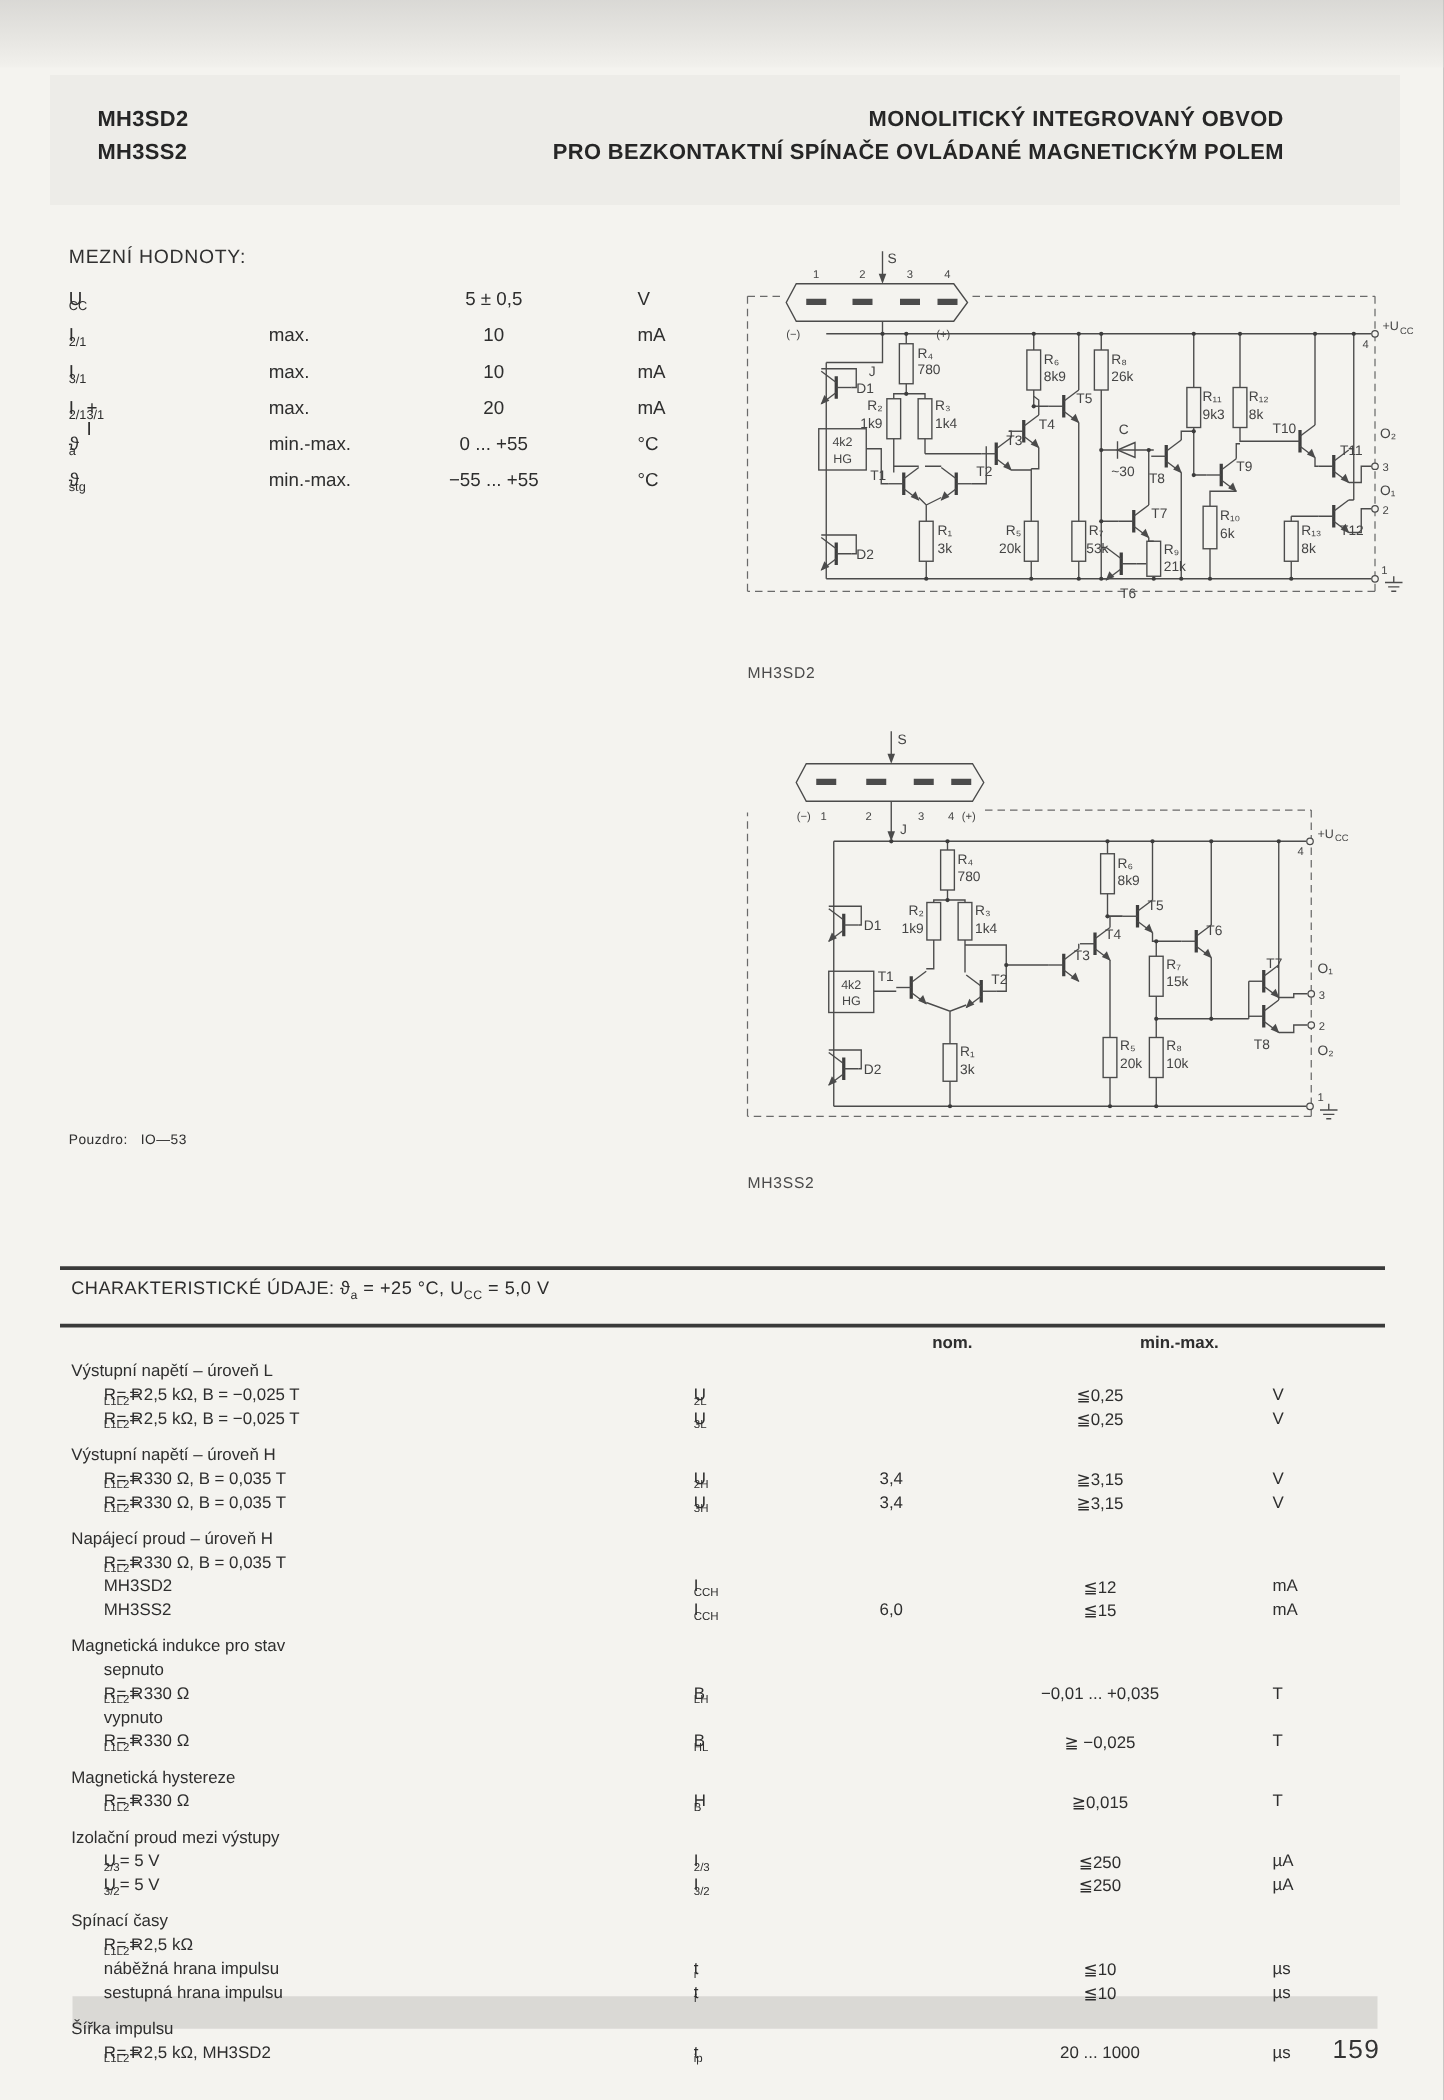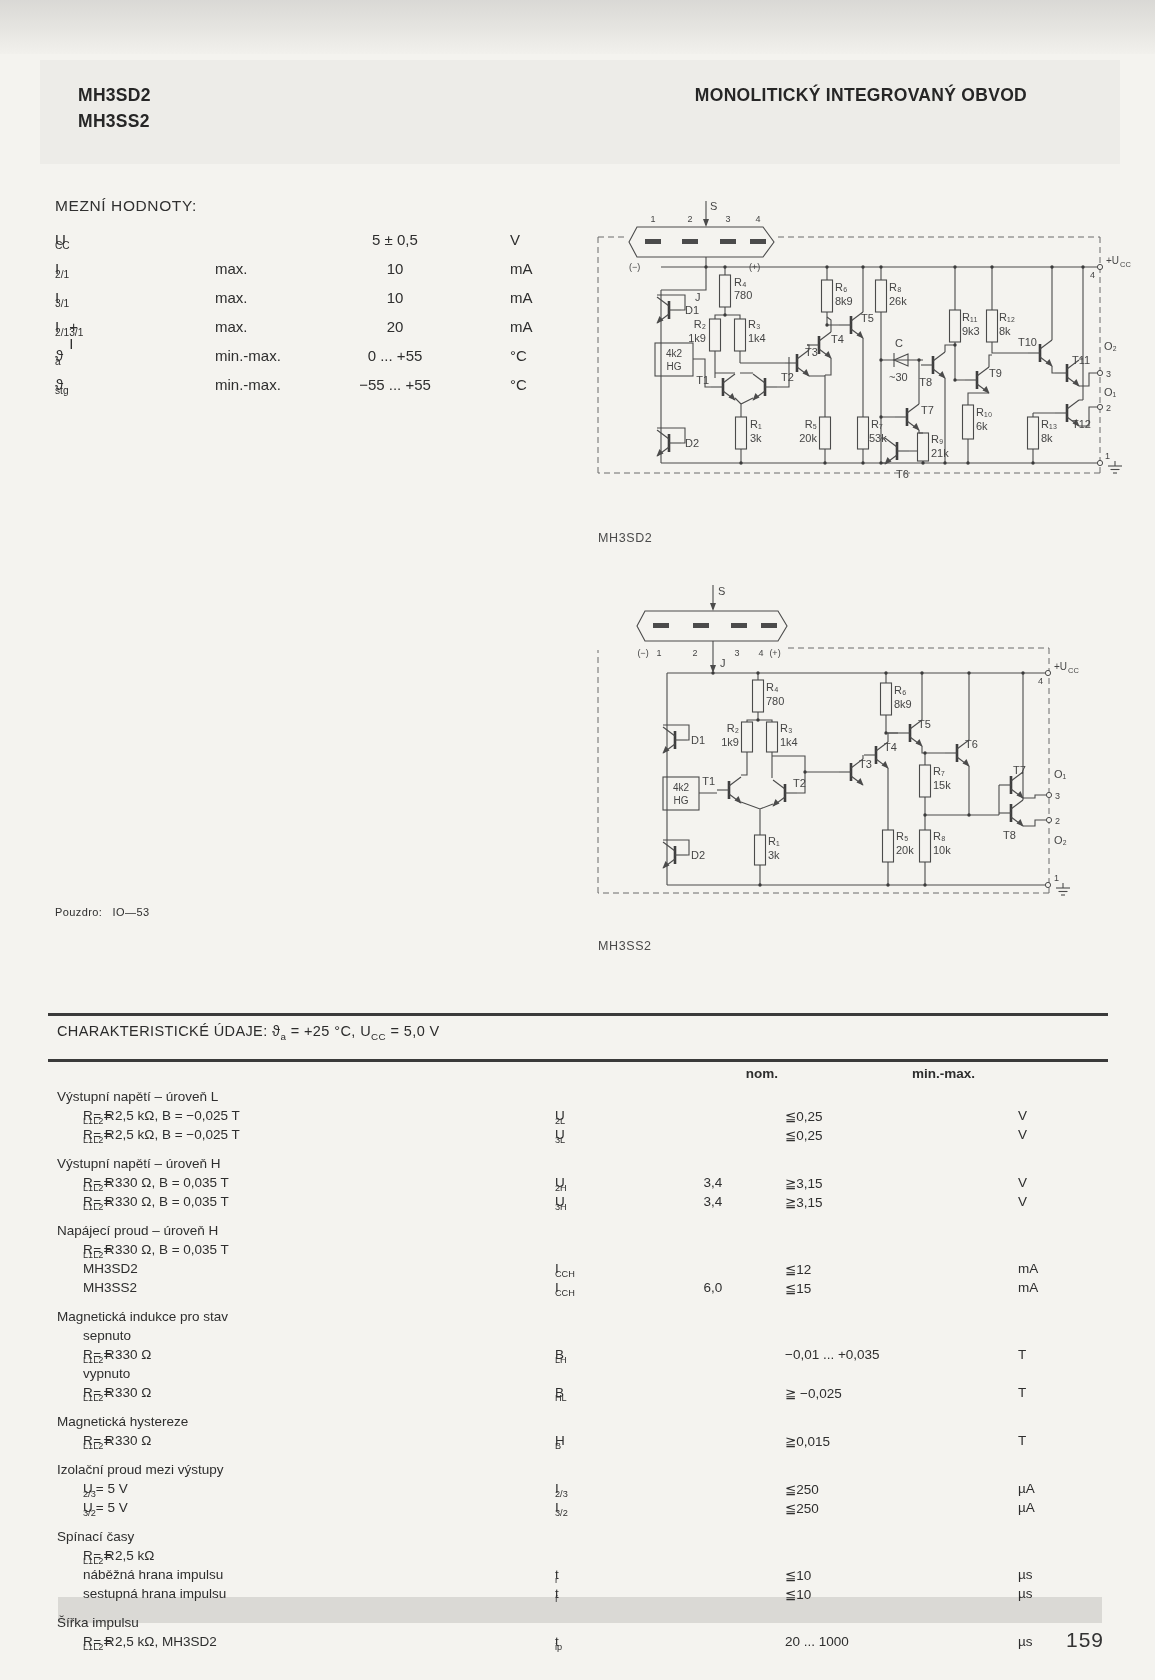--- a/index.html
+++ b/index.html
@@ -24,21 +24,21 @@
   .char{left:48px;top:1005px;width:1060px;height:620px;font-size:13.5px;color:#2e2e2e;}
   .rule{position:absolute;left:0;width:1060px;height:2.6px;background:#3a3a3a;}
   .char-title{position:absolute;left:9px;top:18px;font-size:14.5px;letter-spacing:.4px;color:#2c2c2c;text-align:center;}
   .colhead{position:absolute;top:61px;font-weight:bold;text-align:right;font-size:13.5px;}
   .rows{position:absolute;left:0;top:84px;width:1060px;}
   .row{position:relative;height:19px;}
   .row.h{margin-top:10px;}
   .rows .row:first-child{margin-top:0;}
   .row span{position:absolute;top:0;white-space:nowrap;}
   .lab{left:9px;} .row.c .lab,.row.i .lab{left:35px;}
-  .sym{left:507px;} .nom{left:600px;width:130px;text-align:center;} .mm{left:737px;width:190px;text-align:left;} .unit{left:970px;}
+  .sym{left:507px;} .nom{left:600px;width:130px;text-align:center;} .mm{left:737px;width:190px;text-align:center;} .unit{left:970px;}
   
   .pouzdro{font-size:11px;color:#2e2e2e;letter-spacing:.4px;}
   .caption{font-size:12.5px;color:#4a4a4a;letter-spacing:.6px;}
   .pagenum{font-size:21px;color:#333;letter-spacing:1px;}
   
   svg text{font-family:"Liberation Sans",sans-serif;fill:#454545;}
   .sl{font-size:11px;} .sls{font-size:9px;} .slt{font-size:10px;} .slu{font-size:7.5px;}
   .w{stroke:#4b4b4b;stroke-width:1.1;fill:none;}
   .dash{stroke:#6a6a6a;stroke-width:1;fill:none;stroke-dasharray:6 4;}
   .tb{stroke:#3e3e3e;stroke-width:2.6;}
@@ -85,20 +85,21 @@
         </g>
     </defs>
   </svg>
 
   <div class="abs hdr" style="left:78px;top:82px">
     <div>MH3SD2</div>
     <div>MH3SS2</div>
   </div>
   <div class="abs hdr hdr-right" style="right:128px;top:82px">
     <div>MONOLITICKÝ INTEGROVANÝ OBVOD</div>
+    <div>PRO BEZKONTAKTNÍ SPÍNAČE OVLÁDANÉ MAGNETICKÝM POLEM</div>
   </div>
 
   <div class="abs" style="left:55px;top:197px;width:540px;height:220px">
     <div class="ltitle">MEZNÍ HODNOTY:</div>
     <div class="lrows">
       <div class="lrow">
           <span class="lsym"><span>U</span><sub>CC</sub></span>
           <span class="lqual"></span>
           <span class="lval">5 ± 0,5</span>
           <span class="lunit">V</span>

